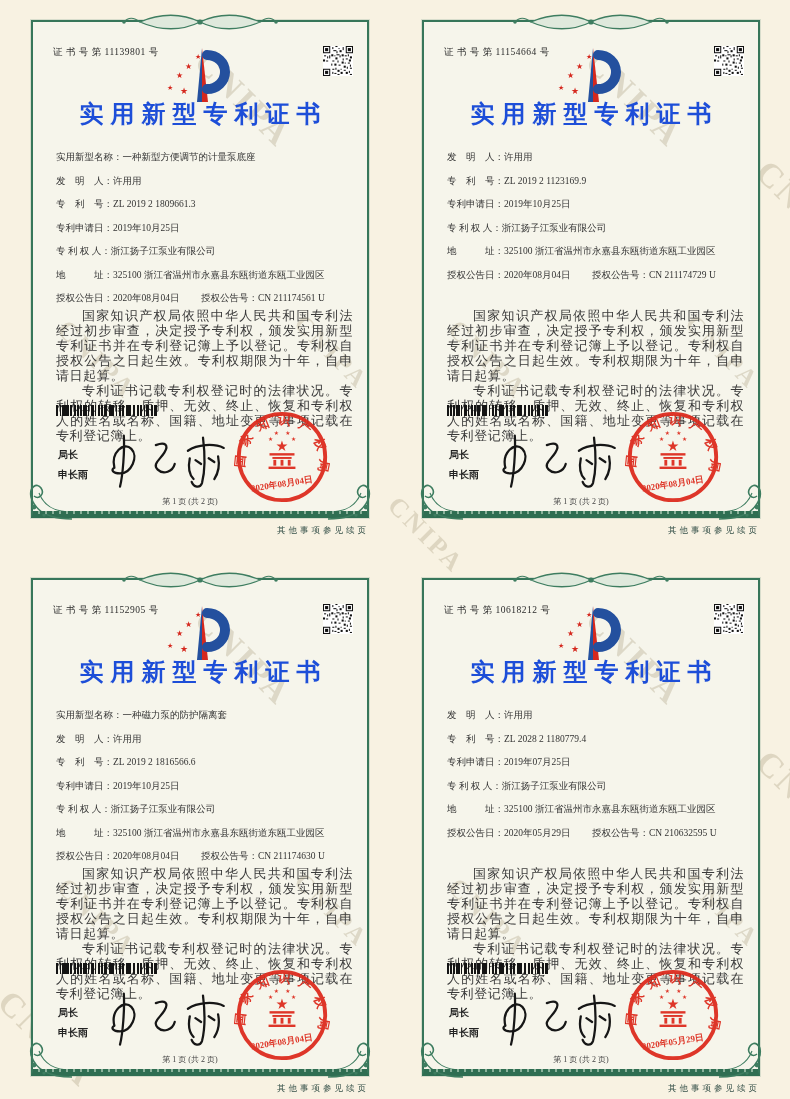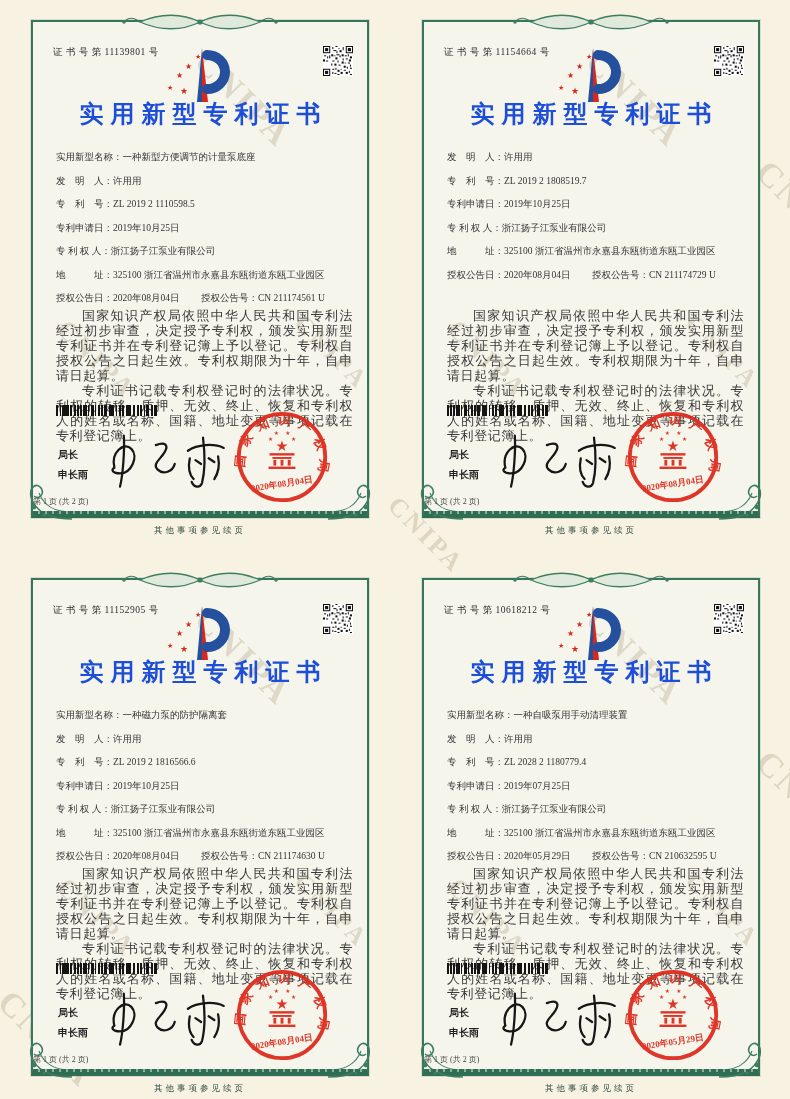--- a/index.html
+++ b/index.html
@@ -65,23 +65,23 @@
     background:
       repeating-linear-gradient(90deg,#141414 0 1.5px,transparent 1.5px 3.5px),
       repeating-linear-gradient(90deg,#141414 0 1px,transparent 1px 6px),
       repeating-linear-gradient(90deg,#141414 0 2px,transparent 2px 9px);
   }
   .director{position:absolute;left:25px;top:424px;
     font-family:Liberation Mono, monospace;
     font-size:10px;font-weight:700;color:#222;line-height:20px;}
   .signature{position:absolute;left:62px;top:408px;}
   .seal{position:absolute;left:201px;top:387px;opacity:.94;}
-  .page-no{position:absolute;left:0;top:474px;width:94%;text-align:left;font-size:8px;color:#444;}
+  .page-no{position:absolute;left:0;top:474px;width:94%;text-align:center;font-size:8px;color:#444;}
   .cert-footer{
-    position:absolute;left:-2px;top:503px;width:338px;text-align:center;
+    position:absolute;left:-2px;top:503px;width:338px;text-align:right;
     font-size:8.5px;letter-spacing:3px;color:#37524a;
   }
 </style>
 </head>
 <body>
 
 <svg width="0" height="0" style="position:absolute">
   <defs>
       <path id="sealArc" d="M13,67 A39,39 0 1 1 87,67"></path>
     </defs>
@@ -194,21 +194,21 @@
         <rect x="25" y="24" width="1" height="2"></rect>
         <rect x="26" y="27" width="2" height="1"></rect>
     </g>
   </svg>
 
   <div class="title">实用新型专利证书</div>
 
   <div class="fields">
     <div class="frow"><span class="flabel">实用新型名称：</span><span class="fvalue">一种新型方便调节的计量泵底座</span></div>
     <div class="frow"><span class="flabel">发　明　人：</span><span class="fvalue">许用用</span></div>
-    <div class="frow"><span class="flabel">专　利　号：</span><span class="fvalue">ZL 2019 2 1110598.5</span></div>
+    <div class="frow"><span class="flabel">专　利　号：</span><span class="fvalue">ZL 2019 2 1809661.3</span></div>
     <div class="frow"><span class="flabel">专利申请日：</span><span class="fvalue">2019年10月25日</span></div>
     <div class="frow"><span class="flabel">专 利 权 人：</span><span class="fvalue">浙江扬子江泵业有限公司</span></div>
     <div class="frow"><span class="flabel">地　　　址：</span><span class="fvalue">325100 浙江省温州市永嘉县东瓯街道东瓯工业园区</span></div>
     <div class="frow">
       <span class="flabel">授权公告日：</span><span class="fvalue">2020年08月04日</span>
       <span class="grant-right"><span class="flabel">授权公告号：</span><span class="fvalue">CN 211174561 U</span></span>
     </div>
   </div>
 
   <div class="paras">
@@ -361,21 +361,21 @@
       <rect x="22" y="25" width="2" height="2"></rect>
         <rect x="25" y="24" width="1" height="2"></rect>
         <rect x="26" y="27" width="2" height="1"></rect>
     </g>
   </svg>
 
   <div class="title">实用新型专利证书</div>
 
   <div class="fields">
     <div class="frow"><span class="flabel">发　明　人：</span><span class="fvalue">许用用</span></div>
-    <div class="frow"><span class="flabel">专　利　号：</span><span class="fvalue">ZL 2019 2 1808519.7</span></div>
+    <div class="frow"><span class="flabel">专　利　号：</span><span class="fvalue">ZL 2019 2 1123169.9</span></div>
     <div class="frow"><span class="flabel">专利申请日：</span><span class="fvalue">2019年10月25日</span></div>
     <div class="frow"><span class="flabel">专 利 权 人：</span><span class="fvalue">浙江扬子江泵业有限公司</span></div>
     <div class="frow"><span class="flabel">地　　　址：</span><span class="fvalue">325100 浙江省温州市永嘉县东瓯街道东瓯工业园区</span></div>
     <div class="frow">
       <span class="flabel">授权公告日：</span><span class="fvalue">2020年08月04日</span>
       <span class="grant-right"><span class="flabel">授权公告号：</span><span class="fvalue">CN 211174729 U</span></span>
     </div>
   </div>
 
   <div class="paras">
@@ -695,21 +695,20 @@
         <rect x="20" y="23" width="2" height="1"></rect>
       <rect x="22" y="25" width="2" height="2"></rect>
         <rect x="25" y="24" width="1" height="2"></rect>
         <rect x="26" y="27" width="2" height="1"></rect>
     </g>
   </svg>
 
   <div class="title">实用新型专利证书</div>
 
   <div class="fields">
-    <div class="frow"><span class="flabel">实用新型名称：</span><span class="fvalue">一种自吸泵用手动清理装置</span></div>
     <div class="frow"><span class="flabel">发　明　人：</span><span class="fvalue">许用用</span></div>
     <div class="frow"><span class="flabel">专　利　号：</span><span class="fvalue">ZL 2028 2 1180779.4</span></div>
     <div class="frow"><span class="flabel">专利申请日：</span><span class="fvalue">2019年07月25日</span></div>
     <div class="frow"><span class="flabel">专 利 权 人：</span><span class="fvalue">浙江扬子江泵业有限公司</span></div>
     <div class="frow"><span class="flabel">地　　　址：</span><span class="fvalue">325100 浙江省温州市永嘉县东瓯街道东瓯工业园区</span></div>
     <div class="frow">
       <span class="flabel">授权公告日：</span><span class="fvalue">2020年05月29日</span>
       <span class="grant-right"><span class="flabel">授权公告号：</span><span class="fvalue">CN 210632595 U</span></span>
     </div>
   </div>

